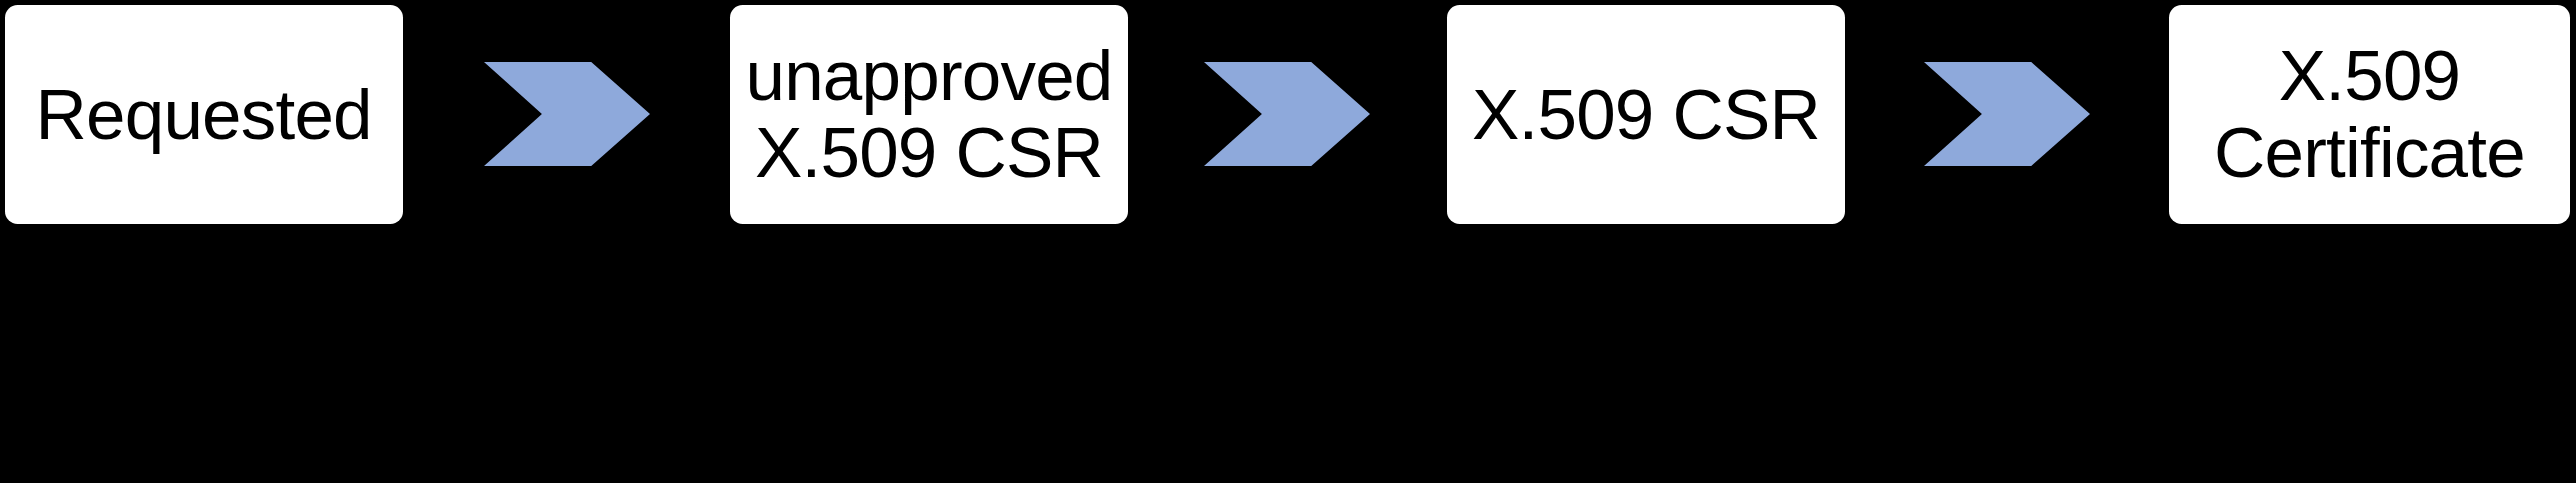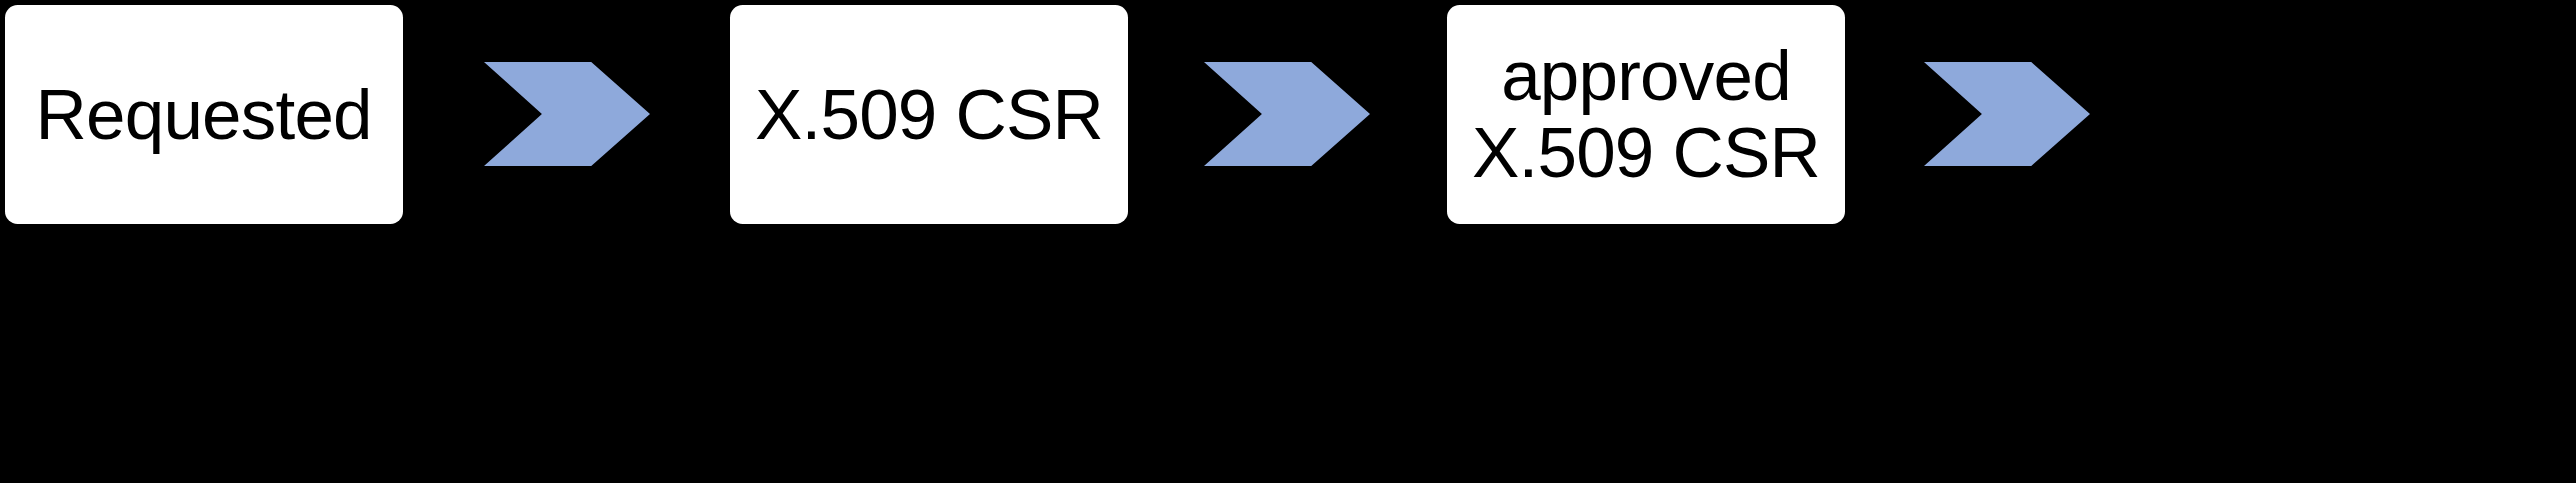--- a/index.html
+++ b/index.html
@@ -54,27 +54,31 @@
 
 <div class="canvas">
 
   <div class="node n1">
     <span class="line">Requested</span>
   </div>
 
   <div class="chevron c1"></div>
 
   <div class="node n2">
+    <span class="line">unapproved</span>
     <span class="line">X.509 CSR</span>
   </div>
 
   <div class="chevron c2"></div>
 
   <div class="node n3">
-    <span class="line">approved</span>
     <span class="line">X.509 CSR</span>
   </div>
 
   <div class="chevron c3"></div>
 
+  <div class="node n4">
+    <span class="line">X.509</span>
+    <span class="line">Certificate</span>
+  </div>
 
 </div>
 
 
 </body></html>

